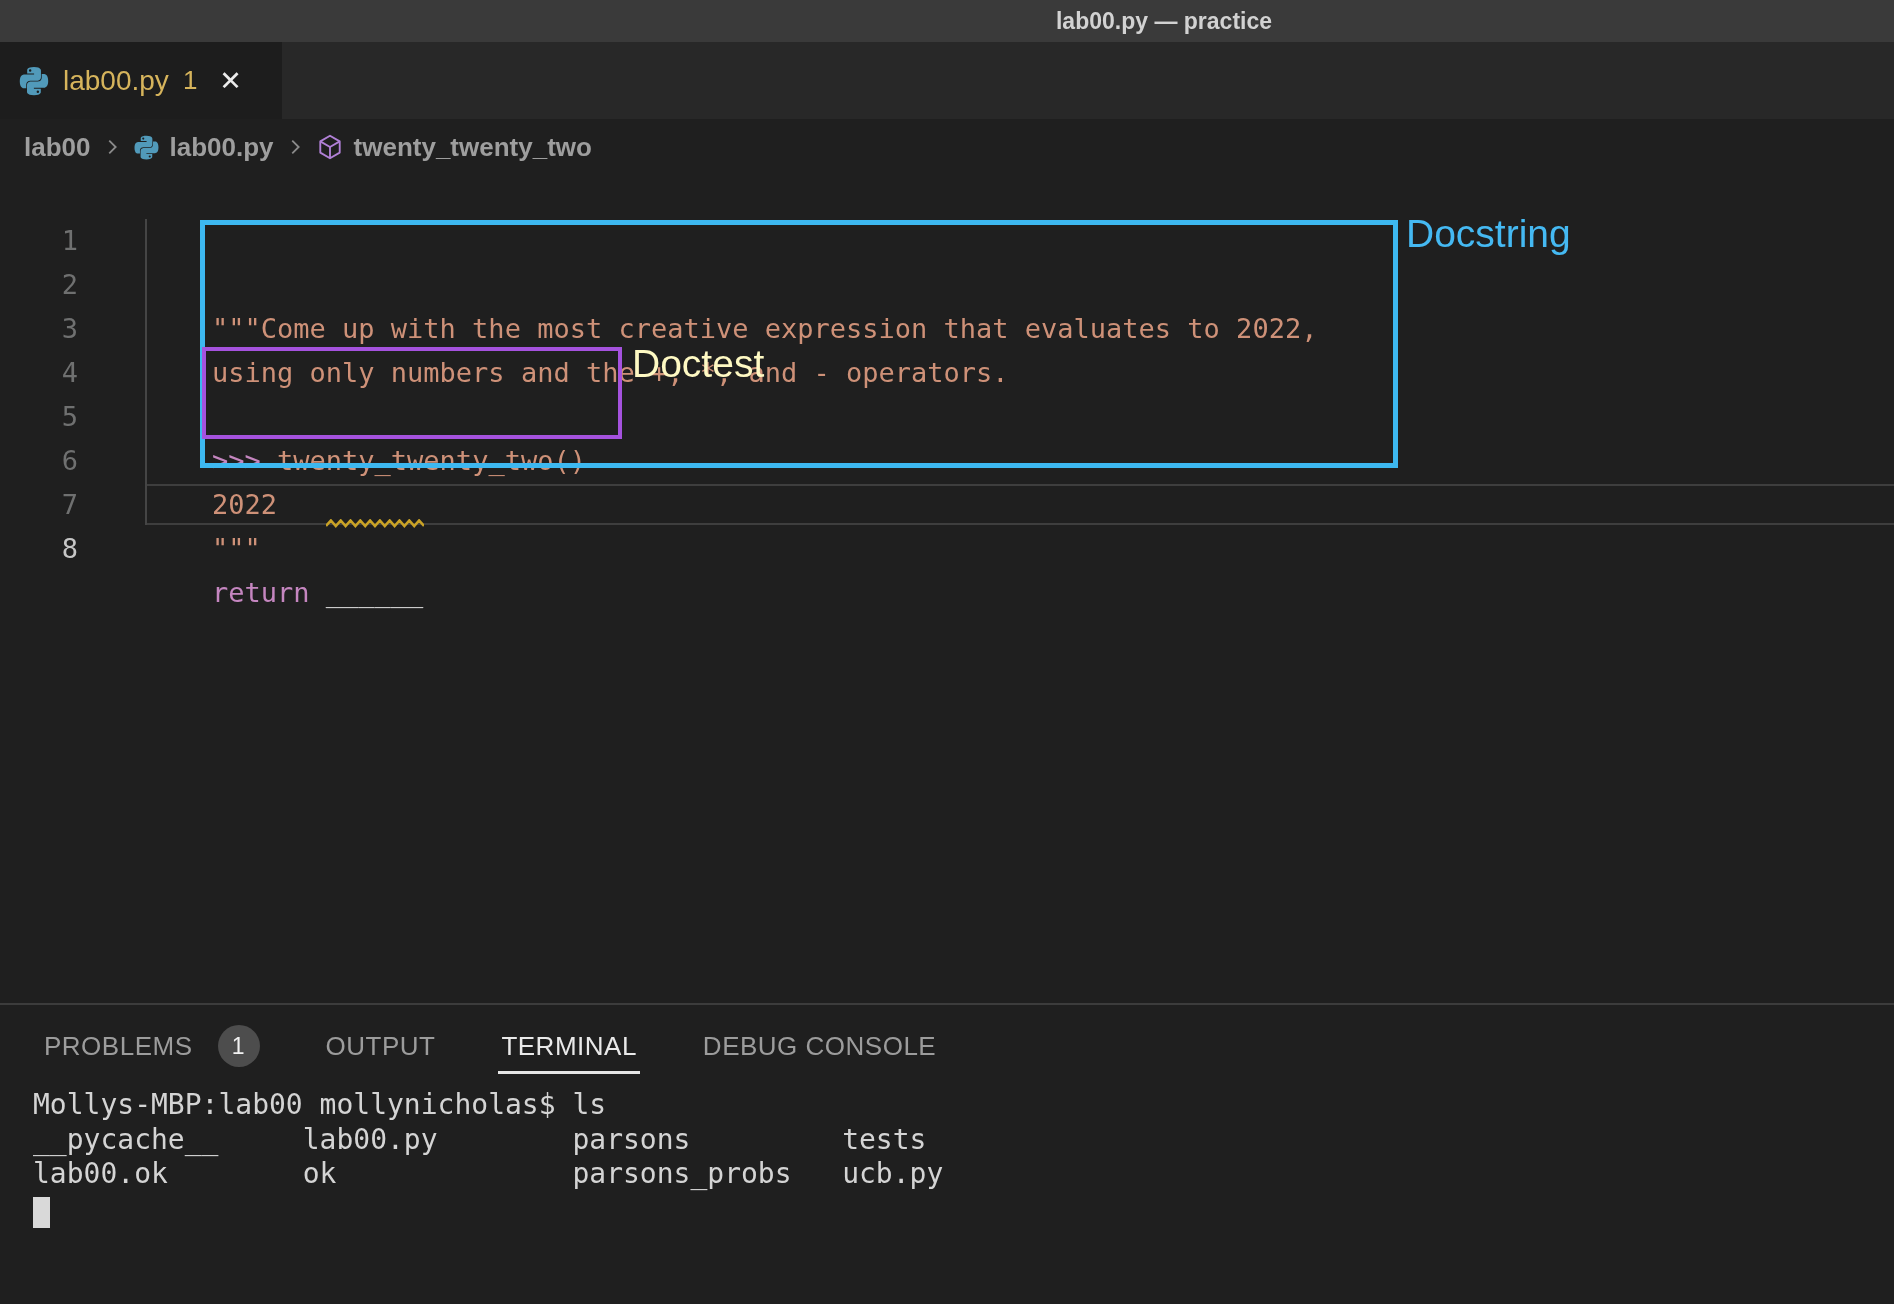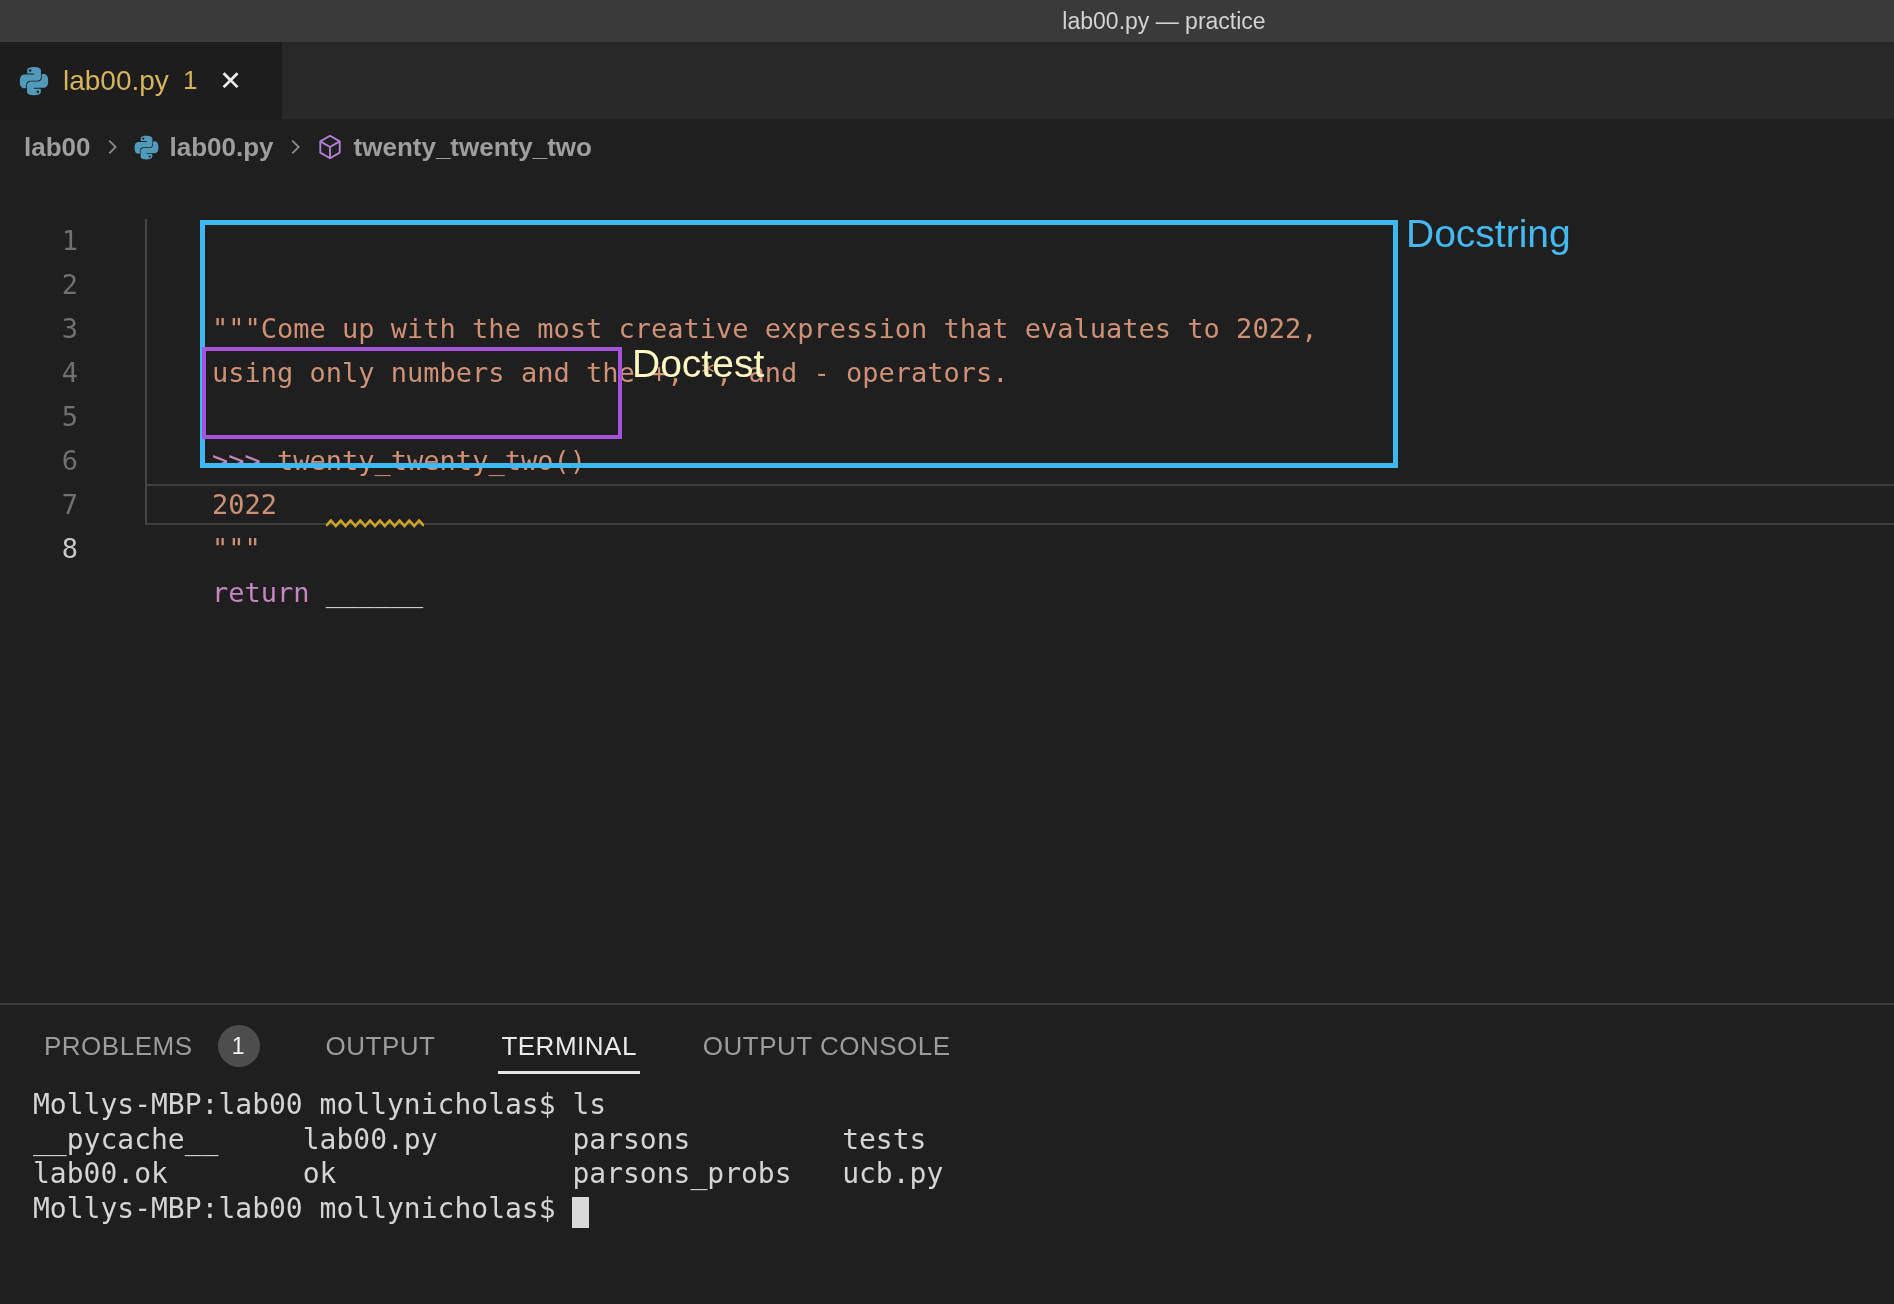--- a/index.html
+++ b/index.html
@@ -2,21 +2,21 @@
 <html><head>
 <meta charset="utf-8">
 <style>
   html,body{margin:0;padding:0;background:#1f1f1f;}
   .screen{position:relative;width:1894px;height:1304px;background:#1f1f1f;overflow:hidden;
           font-family:"Liberation Sans",sans-serif;}
 
   
   .titlebar{position:absolute;left:0;top:0;width:1894px;height:42px;background:#3a3a3a;}
   .titlebar .title{position:absolute;left:1164px;top:50%;transform:translate(-50%,-50%);
-                   color:#d2d2d2;font-size:23px;font-weight:400;white-space:nowrap;}
+                   color:#d2d2d2;font-size:23px;font-weight:700;white-space:nowrap;}
 
   
   .tabstrip{position:absolute;left:0;top:42px;width:1894px;height:77px;background:#282828;}
   .tab{position:absolute;left:0;top:0;width:282px;height:77px;background:#1d1d1d;
        display:flex;align-items:center;padding-left:18px;box-sizing:border-box;}
   .tab .pyicon{width:32px;height:32px;flex:0 0 auto;}
   .tab .label{color:#d6b45c;font-size:28px;margin-left:13px;}
   .tab .badge{color:#d6b45c;font-size:26px;margin-left:14px;}
   .tab .close{color:#ececec;font-size:27px;margin-left:22px;font-weight:400;}
 
@@ -172,24 +172,24 @@
       <span class="pbadge">1</span>
     </div>
     <div class="ptab">
       <span>OUTPUT</span>
     </div>
     <div class="ptab active">
       <span>TERMINAL</span>
       <span class="uline"></span>
     </div>
     <div class="ptab">
-      <span>OUTPUT CONSOLE</span>
+      <span>DEBUG CONSOLE</span>
     </div>
   </div>
 
   <div class="terminal">
     <div class="tline">Mollys-MBP:lab00 mollynicholas$ ls</div>
     <div class="tline">__pycache__     lab00.py        parsons         tests</div>
     <div class="tline">lab00.ok        ok              parsons_probs   ucb.py</div>
-    <div class="tline"><span>Mollys-MBP:lab00 mollynicholas$ </span><span class="cursor"></span></div>
+    <div class="tline"><span class="cursor"></span></div>
   </div>
 
 </div>
 
 </body></html>

